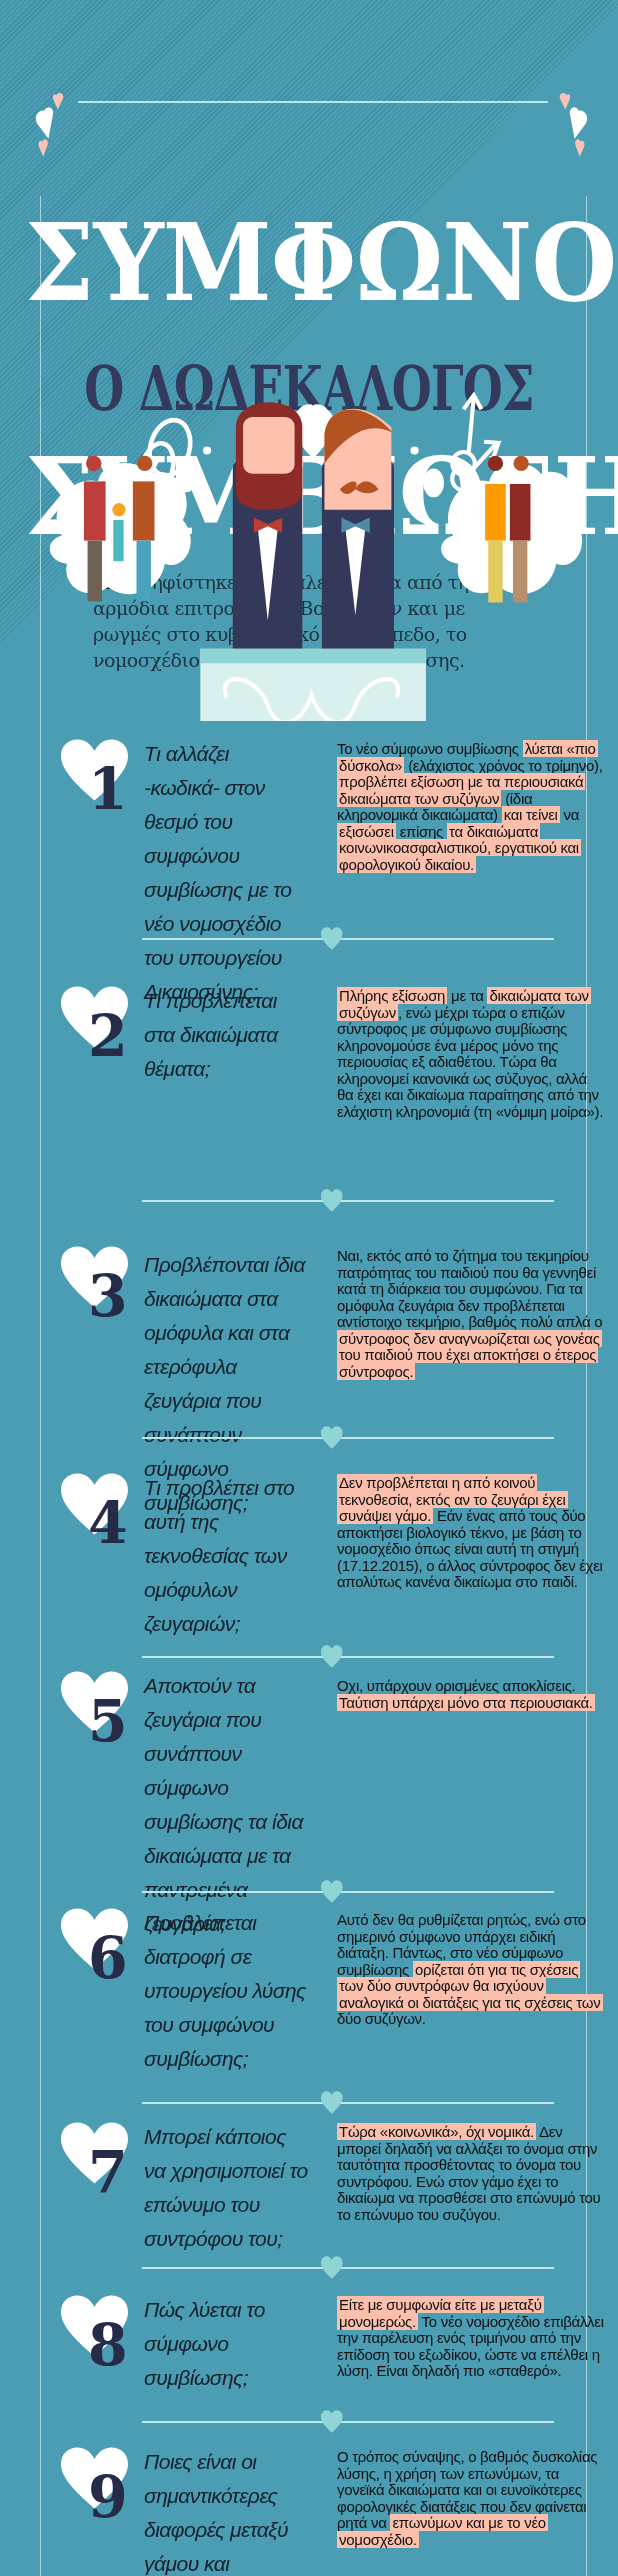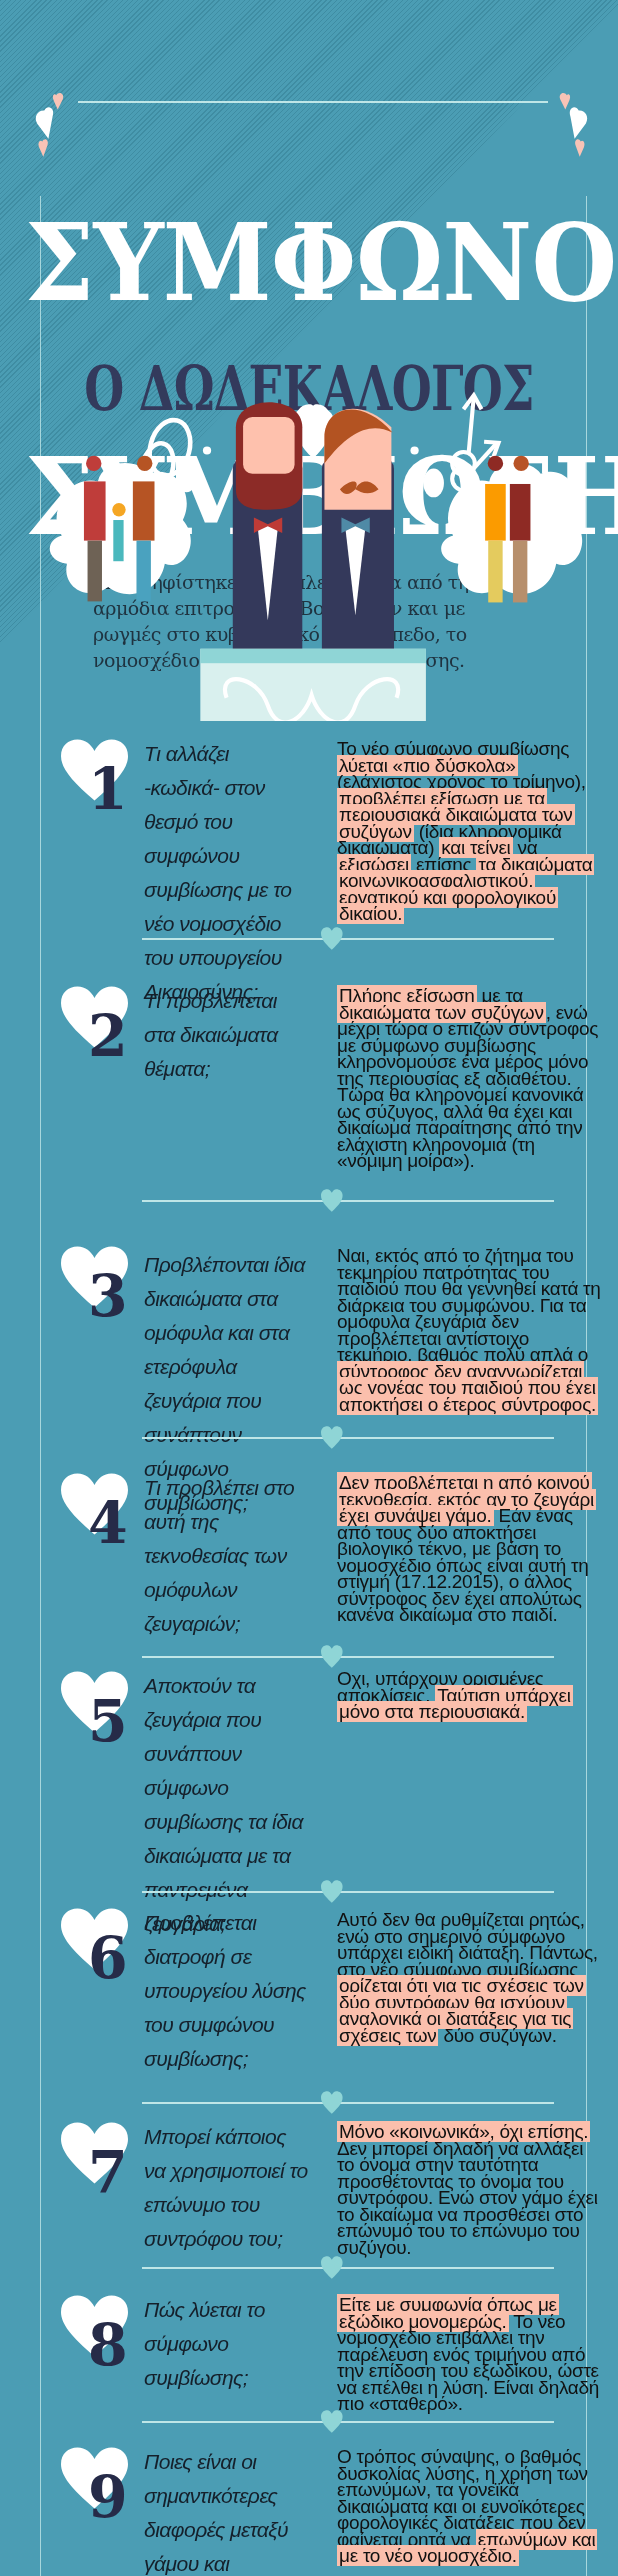--- a/index.html
+++ b/index.html
@@ -39,21 +39,21 @@
   .illus { position: absolute; left: 0; top: 386px; width: 618px; height: 335px; }
 
   
   .qa { position: absolute; left: 0; width: 618px; }
   .qa-heart { position: absolute; left: 62px; width: 67px; height: 67px; }
   .qa-num { position: absolute; font-family: "DejaVu Serif", serif; font-weight: 900; color: #262b48;
     font-size: 57px; line-height: 1; }
   .qa-q { position: absolute; left: 144px; width: 165px; font-family: "Liberation Sans", sans-serif;
     font-style: italic; font-weight: 300; font-size: 21px; line-height: 34px; color: #15202b; letter-spacing: -0.5px; }
   .qa-a { position: absolute; left: 337px; width: 268px; font-family: "Liberation Sans", sans-serif;
-    font-size: 19px; line-height: 16.5px; color: #111; letter-spacing: -0.3px; }
+    font-size: 15px; line-height: 16.5px; color: #111; letter-spacing: -0.3px; }
   .hl { background: #fbbfac; padding: 0 2.1px; box-decoration-break: clone; -webkit-box-decoration-break: clone; }
   .divider { position: absolute; left: 142px; width: 412px; height: 1.5px; background: #bfe6e7; }
   .divider .dh { position: absolute; left: 179px; top: -11.3px; width: 21.6px; height: 23px; }
 </style>
 </head>
 <body>
 
 <div class="page">
   <div class="stripes-tl"></div>
 
@@ -181,45 +181,45 @@
         <div class="qa-num" style="top:23px;left:88px">4</div>
         <div class="qa-q" style="top:0">Τι προβλέπει στο αυτή της τεκνοθεσίας των ομόφυλων ζευγαριών;</div>
         <div class="qa-a" style="top:4.1px"><span class="hl">Δεν προβλέπεται η από κοινού τεκνοθεσία, εκτός αν το ζευγάρι έχει συνάψει γάμο.</span><span> Εάν ένας από τους δύο αποκτήσει βιολογικό τέκνο, με βάση το νομοσχέδιο όπως είναι αυτή τη στιγμή (17.12.2015), ο άλλος σύντροφος δεν έχει απολύτως κανένα δικαίωμα στο παιδί.</span></div>
       </div>
       <div class="qa" style="top: 1669px;">
         <svg class="qa-heart" style="top:0;left:61px" viewBox="0 0 130 120">
           <path d="M65 118 C20 80 0 55 0 32 C0 12 14 0 32 0 C48 0 58 10 65 22 C72 10 82 0 98 0 C116 0 130 12 130 32 C130 55 110 80 65 118Z" fill="#fff"></path>
         </svg>
         <div class="qa-num" style="top:23px;left:88px">5</div>
         <div class="qa-q" style="top:0">Αποκτούν τα ζευγάρια που συνάπτουν σύμφωνο συμβίωσης τα ίδια δικαιώματα με τα παντρεμένα ζευγάρια;</div>
-        <div class="qa-a" style="top:2px"><span>Οχι, υπάρχουν ορισμένες αποκλίσεις. </span><span class="hl">Ταύτιση υπάρχει μόνο στα περιουσιακά.</span></div>
+        <div class="qa-a" style="top:9px"><span>Οχι, υπάρχουν ορισμένες αποκλίσεις. </span><span class="hl">Ταύτιση υπάρχει μόνο στα περιουσιακά.</span></div>
       </div>
       <div class="qa" style="top: 1906px;">
         <svg class="qa-heart" style="top:0;left:61px" viewBox="0 0 130 120">
           <path d="M65 118 C20 80 0 55 0 32 C0 12 14 0 32 0 C48 0 58 10 65 22 C72 10 82 0 98 0 C116 0 130 12 130 32 C130 55 110 80 65 118Z" fill="#fff"></path>
         </svg>
         <div class="qa-num" style="top:23px;left:88px">6</div>
         <div class="qa-q" style="top:0">Προβλέπεται διατροφή σε υπουργείου λύσης του συμφώνου συμβίωσης;</div>
         <div class="qa-a" style="top:6px"><span>Αυτό δεν θα ρυθμίζεται ρητώς, ενώ στο σημερινό σύμφωνο υπάρχει ειδική διάταξη. Πάντως, στο νέο σύμφωνο συμβίωσης </span><span class="hl">ορίζεται ότι για τις σχέσεις των δύο συντρόφων θα ισχύουν αναλογικά οι διατάξεις για τις σχέσεις των</span><span> δύο συζύγων.</span></div>
       </div>
       <div class="qa" style="top: 2120px;">
         <svg class="qa-heart" style="top:0;left:61px" viewBox="0 0 130 120">
           <path d="M65 118 C20 80 0 55 0 32 C0 12 14 0 32 0 C48 0 58 10 65 22 C72 10 82 0 98 0 C116 0 130 12 130 32 C130 55 110 80 65 118Z" fill="#fff"></path>
         </svg>
         <div class="qa-num" style="top:23px;left:88px">7</div>
         <div class="qa-q" style="top:0">Μπορεί κάποιος να χρησιμοποιεί το επώνυμο του συντρόφου του;</div>
-        <div class="qa-a" style="top:4.1px"><span class="hl">Μόνο «κοινωνικά», όχι επίσης.</span><span> Δεν μπορεί δηλαδή να αλλάξει το όνομα στην ταυτότητα προσθέτοντας το όνομα του συντρόφου. Ενώ στον γάμο έχει το δικαίωμα να προσθέσει στο επώνυμό του το επώνυμο του συζύγου.</span></div>
+        <div class="qa-a" style="top:4.1px"><span class="hl">Τώρα «κοινωνικά», όχι νομικά.</span><span> Δεν μπορεί δηλαδή να αλλάξει το όνομα στην ταυτότητα προσθέτοντας το όνομα του συντρόφου. Ενώ στον γάμο έχει το δικαίωμα να προσθέσει στο επώνυμό του το επώνυμο του συζύγου.</span></div>
       </div>
       <div class="qa" style="top: 2293px;">
         <svg class="qa-heart" style="top:0;left:61px" viewBox="0 0 130 120">
           <path d="M65 118 C20 80 0 55 0 32 C0 12 14 0 32 0 C48 0 58 10 65 22 C72 10 82 0 98 0 C116 0 130 12 130 32 C130 55 110 80 65 118Z" fill="#fff"></path>
         </svg>
         <div class="qa-num" style="top:23px;left:88px">8</div>
         <div class="qa-q" style="top:0">Πώς λύεται το σύμφωνο συμβίωσης;</div>
-        <div class="qa-a" style="top:4.1px"><span class="hl">Είτε με συμφωνία όπως με εξώδικο μονομερώς.</span><span> Το νέο νομοσχέδιο επιβάλλει την παρέλευση ενός τριμήνου από την επίδοση του εξωδίκου, ώστε να επέλθει η λύση. Είναι δηλαδή πιο «σταθερό».</span></div>
+        <div class="qa-a" style="top:4.1px"><span class="hl">Είτε με συμφωνία είτε με μεταξύ μονομερώς.</span><span> Το νέο νομοσχέδιο επιβάλλει την παρέλευση ενός τριμήνου από την επίδοση του εξωδίκου, ώστε να επέλθει η λύση. Είναι δηλαδή πιο «σταθερό».</span></div>
       </div>
       <div class="qa" style="top: 2445px;">
         <svg class="qa-heart" style="top:0;left:61px" viewBox="0 0 130 120">
           <path d="M65 118 C20 80 0 55 0 32 C0 12 14 0 32 0 C48 0 58 10 65 22 C72 10 82 0 98 0 C116 0 130 12 130 32 C130 55 110 80 65 118Z" fill="#fff"></path>
         </svg>
         <div class="qa-num" style="top:23px;left:88px">9</div>
         <div class="qa-q" style="top:0">Ποιες είναι οι σημαντικότερες διαφορές μεταξύ γάμου και συμφώνου συμβίωσης;</div>
         <div class="qa-a" style="top:4.1px"><span>Ο τρόπος σύναψης, ο βαθμός δυσκολίας λύσης, η χρήση των επωνύμων, τα γονεϊκά δικαιώματα και οι ευνοϊκότερες φορολογικές διατάξεις που δεν φαίνεται ρητά να </span><span class="hl">επωνύμων και με το νέο νομοσχέδιο.</span></div>
       </div>
       <div class="qa" style="top: 2651px;"></div>

